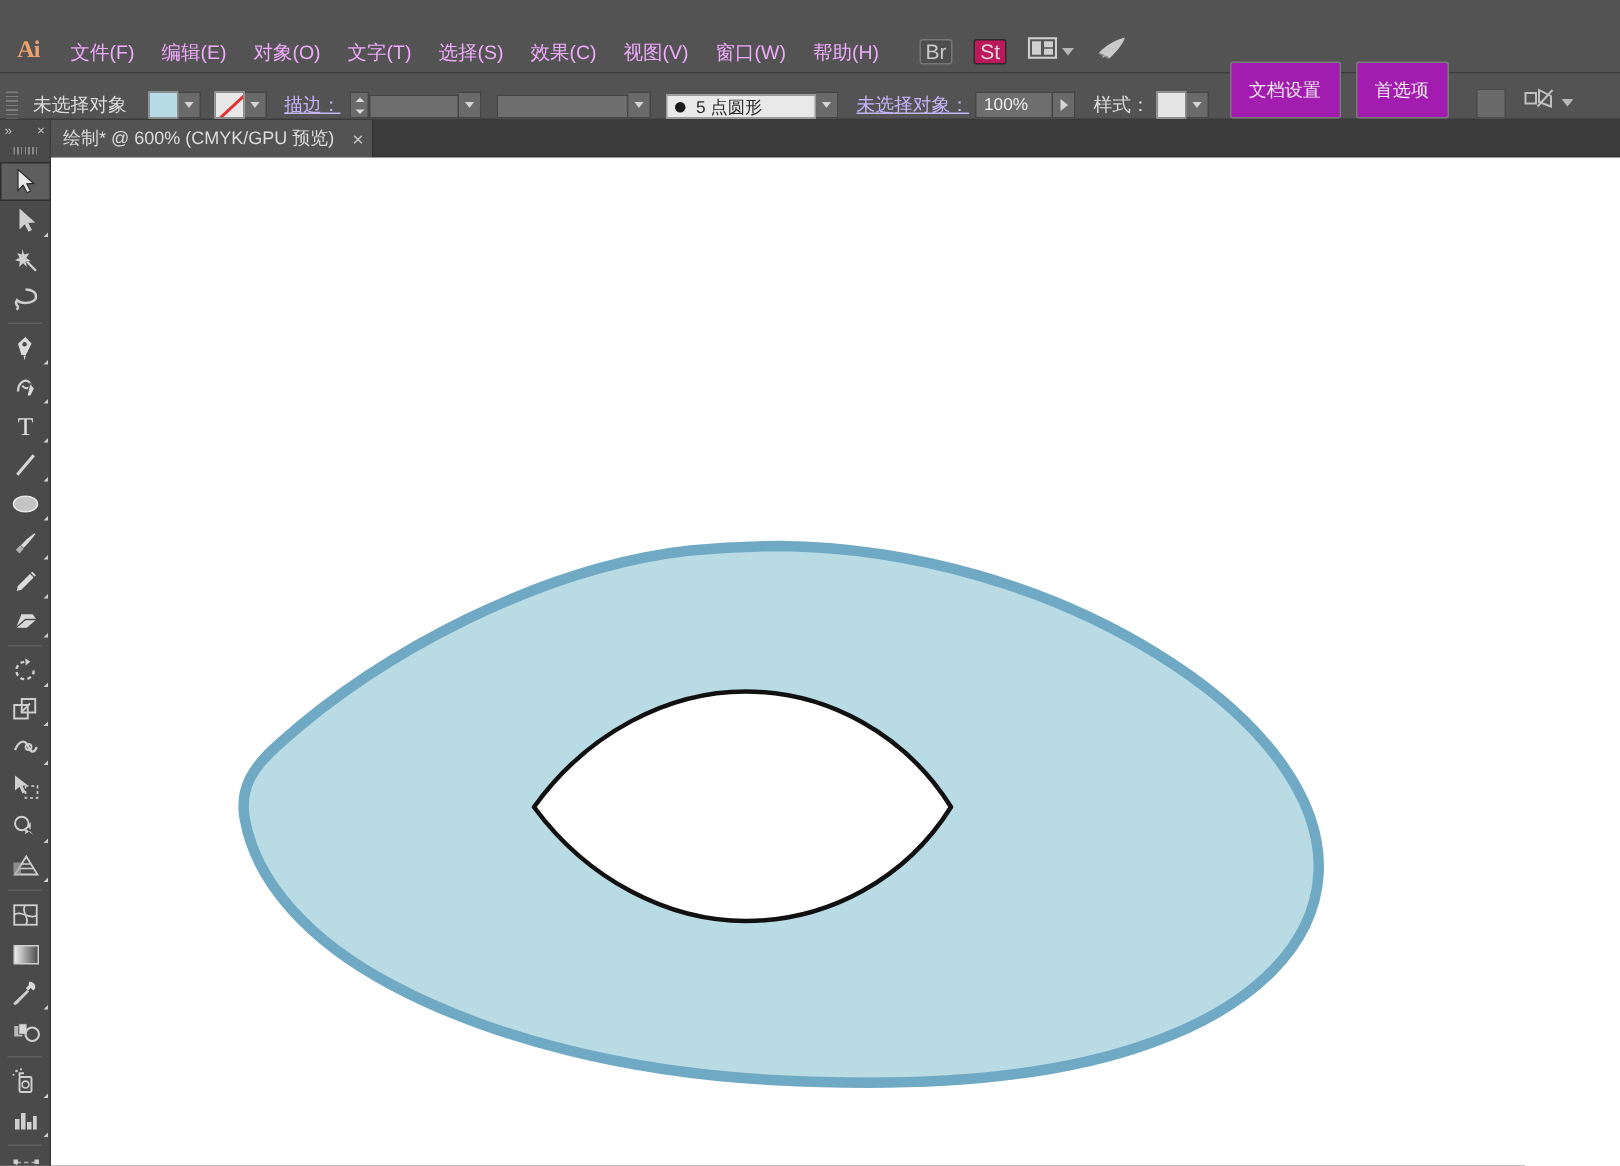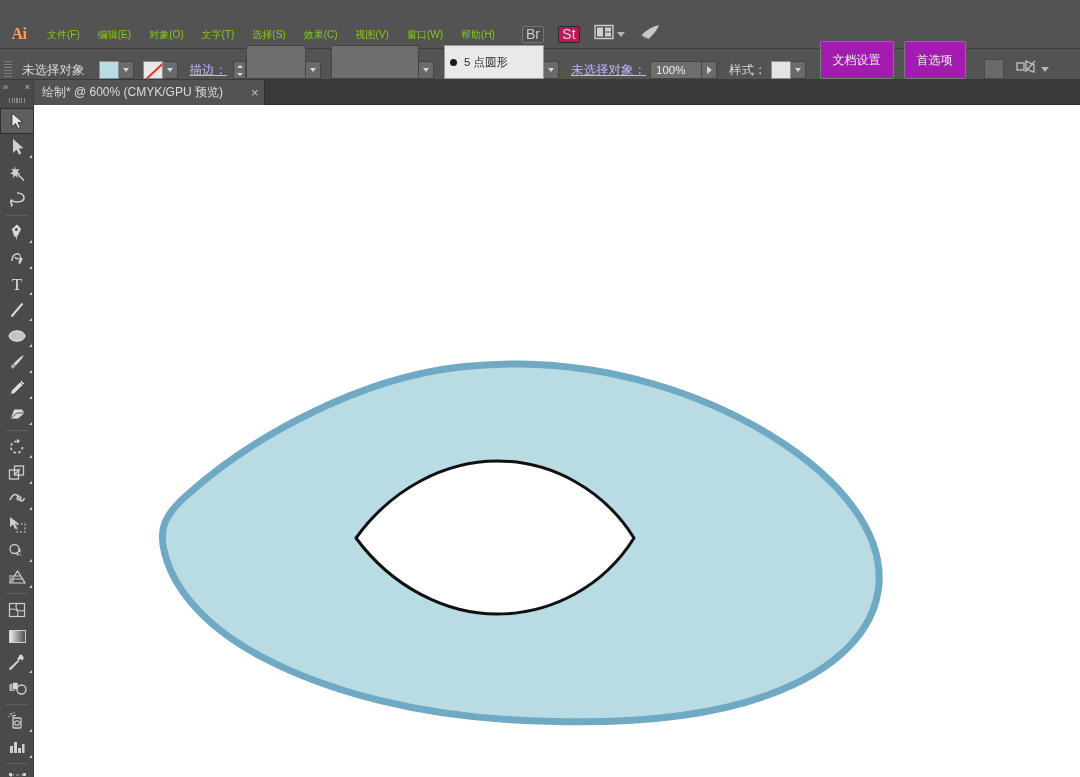--- a/index.html
+++ b/index.html
@@ -20,21 +20,21 @@
   }
   .ai-logo {
     width: 38px; height: 29px;
     display: flex; align-items: center; justify-content: center;
     color: #f0a06a; font-weight: bold; font-size: 16px;
     font-family: "Liberation Serif", serif;
     letter-spacing: -0.5px;
   }
   .menu-item {
     padding: 0 9px; height: 29px; line-height: 29px;
-    color: #84cc16; font-size: 10px; white-space: nowrap;
+    color: #f0abfc; font-size: 13px; white-space: nowrap;
     cursor: default;
   }
   .menubar-right { display: flex; align-items: center; margin-left: 18px; gap: 14px; }
   .mb-icon {
     width: 22px; height: 17px; display: flex; align-items: center; justify-content: center;
     border: 1px solid #777; border-radius: 2px;
     color: #c8c8c8; font-size: 14px; font-family: "Liberation Sans", sans-serif;
     background: #4e4e4e;
   }
   .mb-icon.dark { background: #be185d; border-color: #2b2b2b; color: #d8d8d8; }
@@ -86,21 +86,21 @@
   }
   .caret-u-t {
     width: 0; height: 0; border-left: 3px solid transparent;
     border-right: 3px solid transparent; border-bottom: 3.5px solid #d8d8d8;
   }
   .caret-d-t {
     width: 0; height: 0; border-left: 3px solid transparent;
     border-right: 3px solid transparent; border-top: 3.5px solid #d8d8d8;
   }
   .field {
-    height: 34px; background: #6e6e6e; border: 1px solid #454545;
+    height: 16px; background: #6e6e6e; border: 1px solid #454545;
     display: flex; align-items: center; padding: 0 5px;
     color: #e8e8e8; font-size: 11.5px; white-space: nowrap;
   }
   .field.light { background: #e9e9e9; color: #2b2b2b; border-color: #9a9a9a; }
   .brush-dot {
     width: 7px; height: 7px; border-radius: 50%; background: #1a1a1a; margin-right: 7px;
   }
   .opacity-field {
     width: 52px; height: 18px; background: #6e6e6e; border: 1px solid #454545;
     color: #ededed; font-size: 11.5px; display: flex; align-items: center; padding-left: 5px;
@@ -125,21 +125,21 @@
   }
 
   
   .tabbar {
     position: absolute; left: 0; top: 60px; width: 1080px; height: 25px;
     background: #3b3b3b; border-bottom: 1px solid #2e2e2e;
   }
   .doctab {
     position: absolute; left: 30px; top: 0; height: 25px;
     background: #535353; display: flex; align-items: center;
-    padding: 0 6px 0 12px; gap: 28px;
+    padding: 0 6px 0 12px; gap: 12px;
     border-right: 1px solid #2e2e2e;
   }
   .doctab-title { color: #dcdcdc; font-size: 12px; white-space: nowrap; }
   .tab-x { color: #c5c5c5; font-size: 13px; line-height: 1; cursor: pointer; }
 
   
   .toolbar {
     position: absolute; left: 0; top: 60px; width: 34px; height: 717px;
     background: #4a4a4a; border-right: 1px solid #3a3a3a; z-index: 5;
   }

